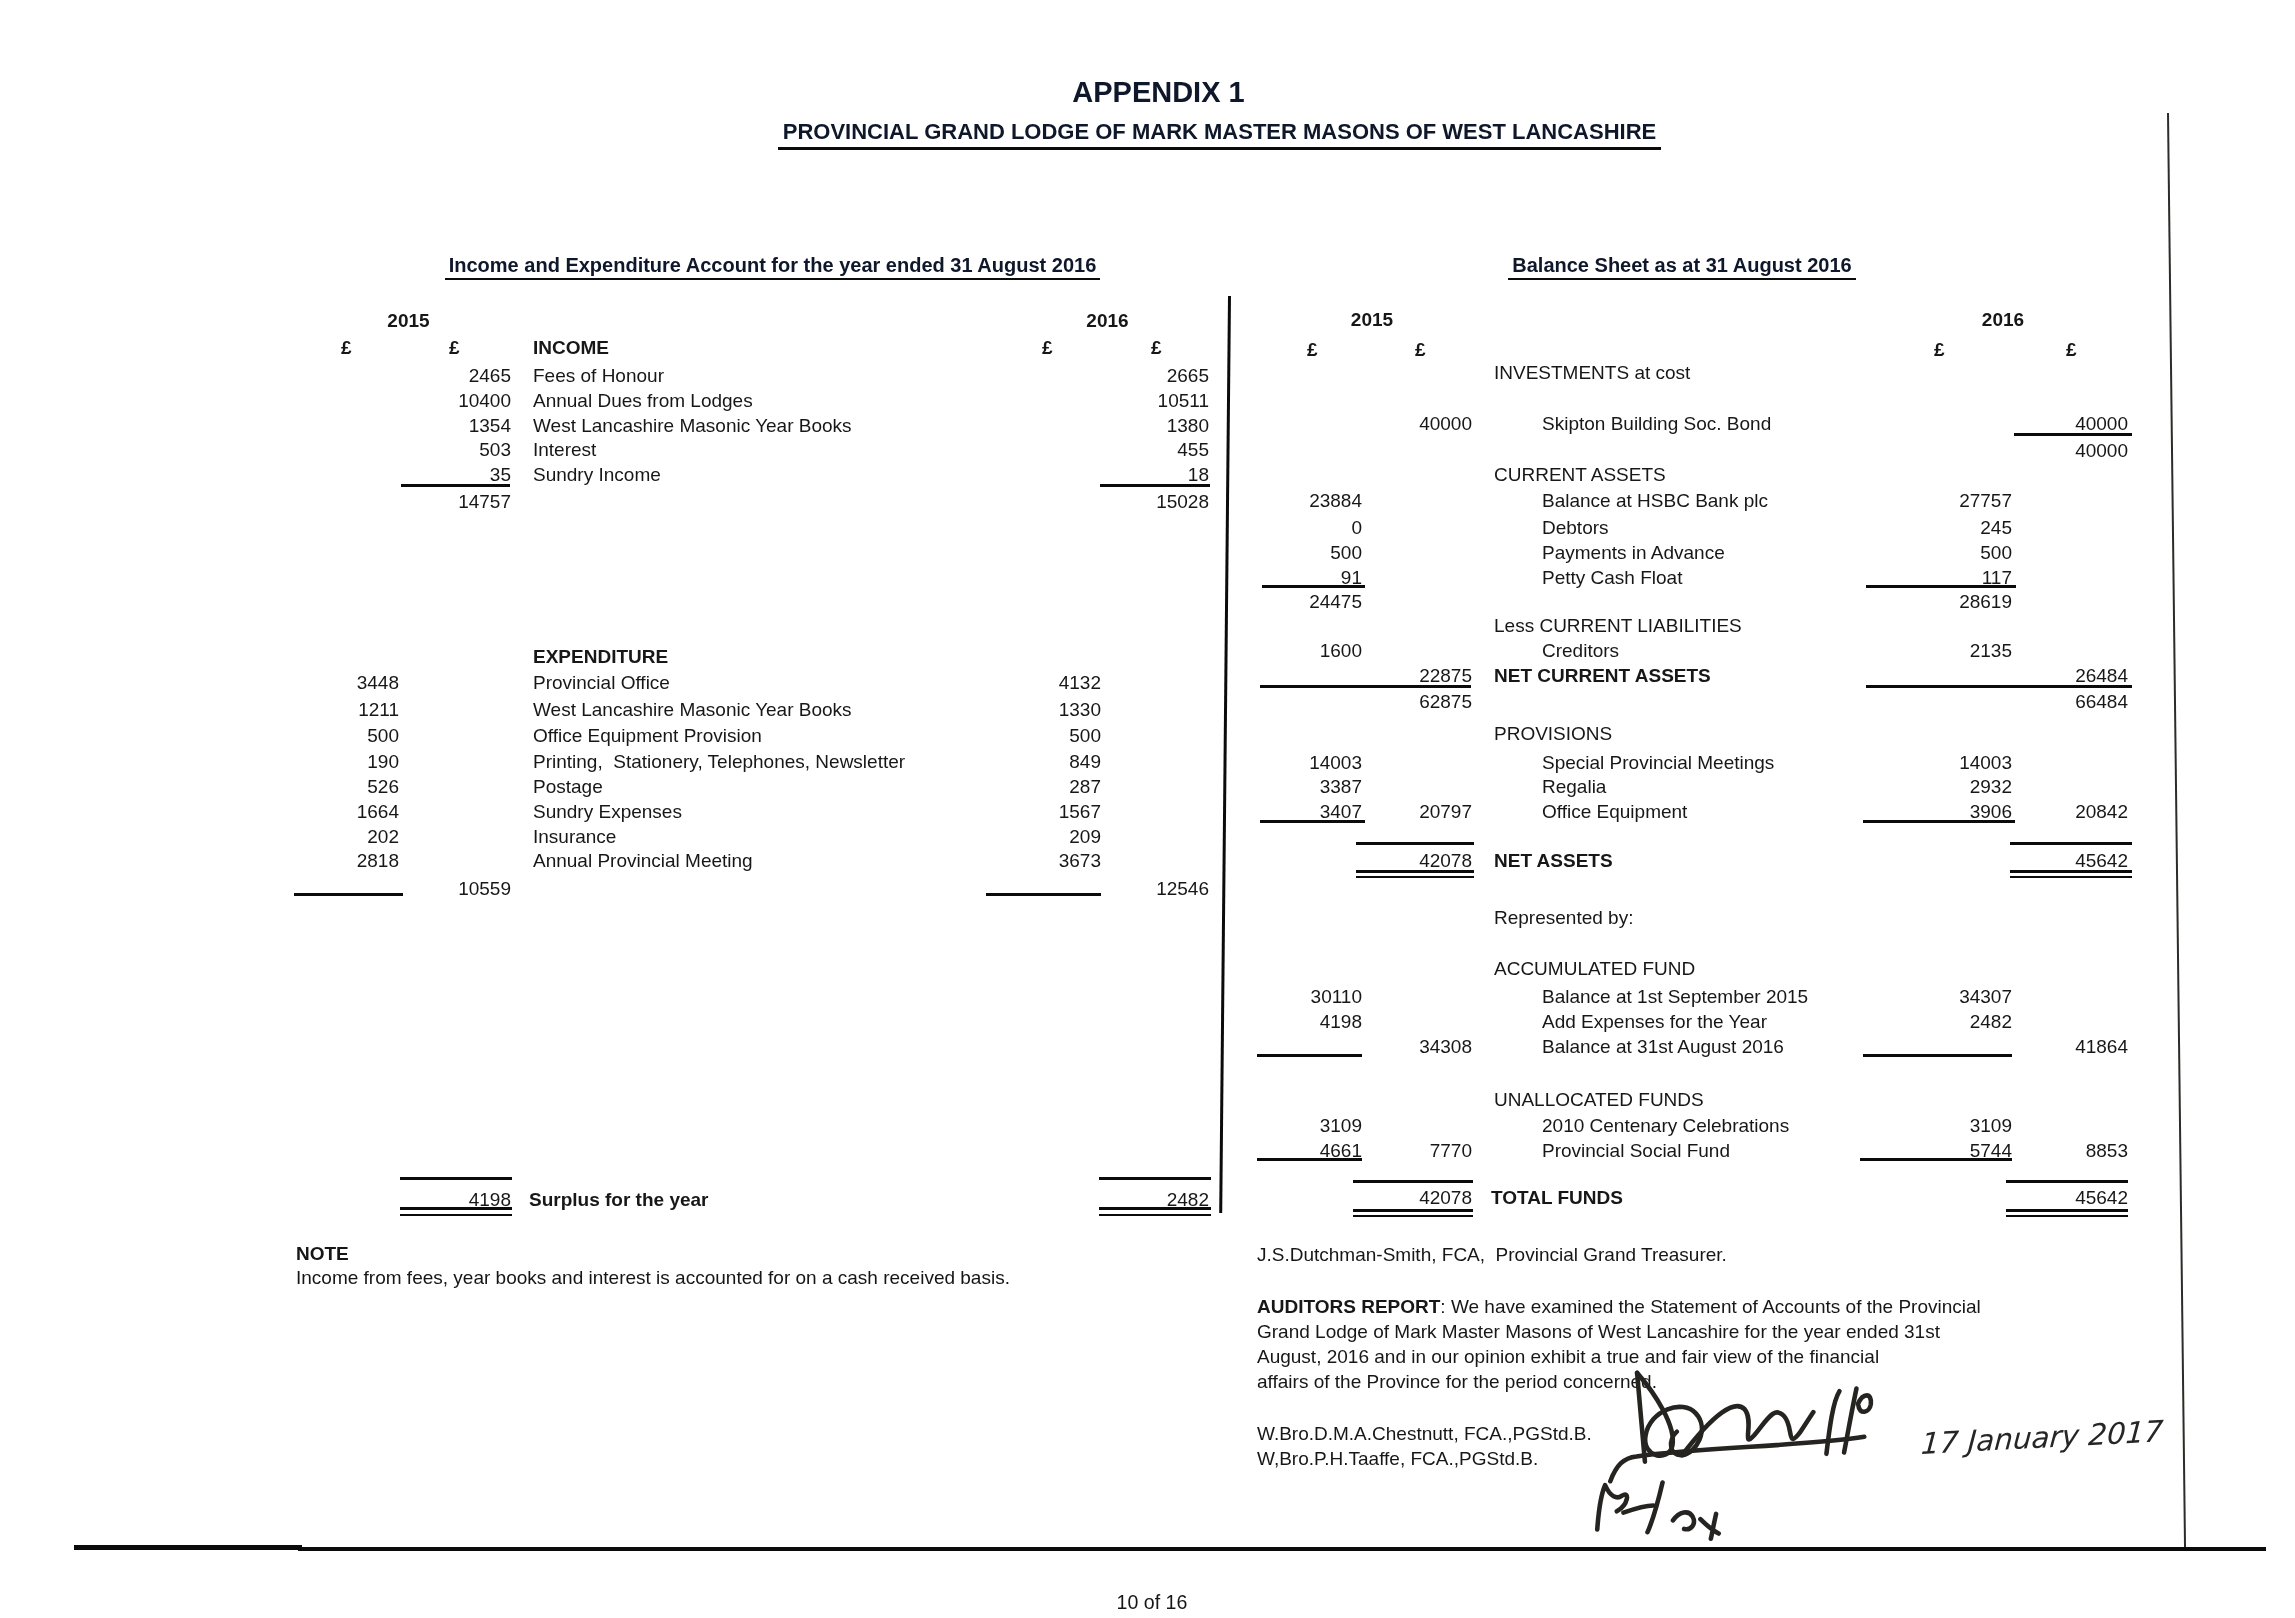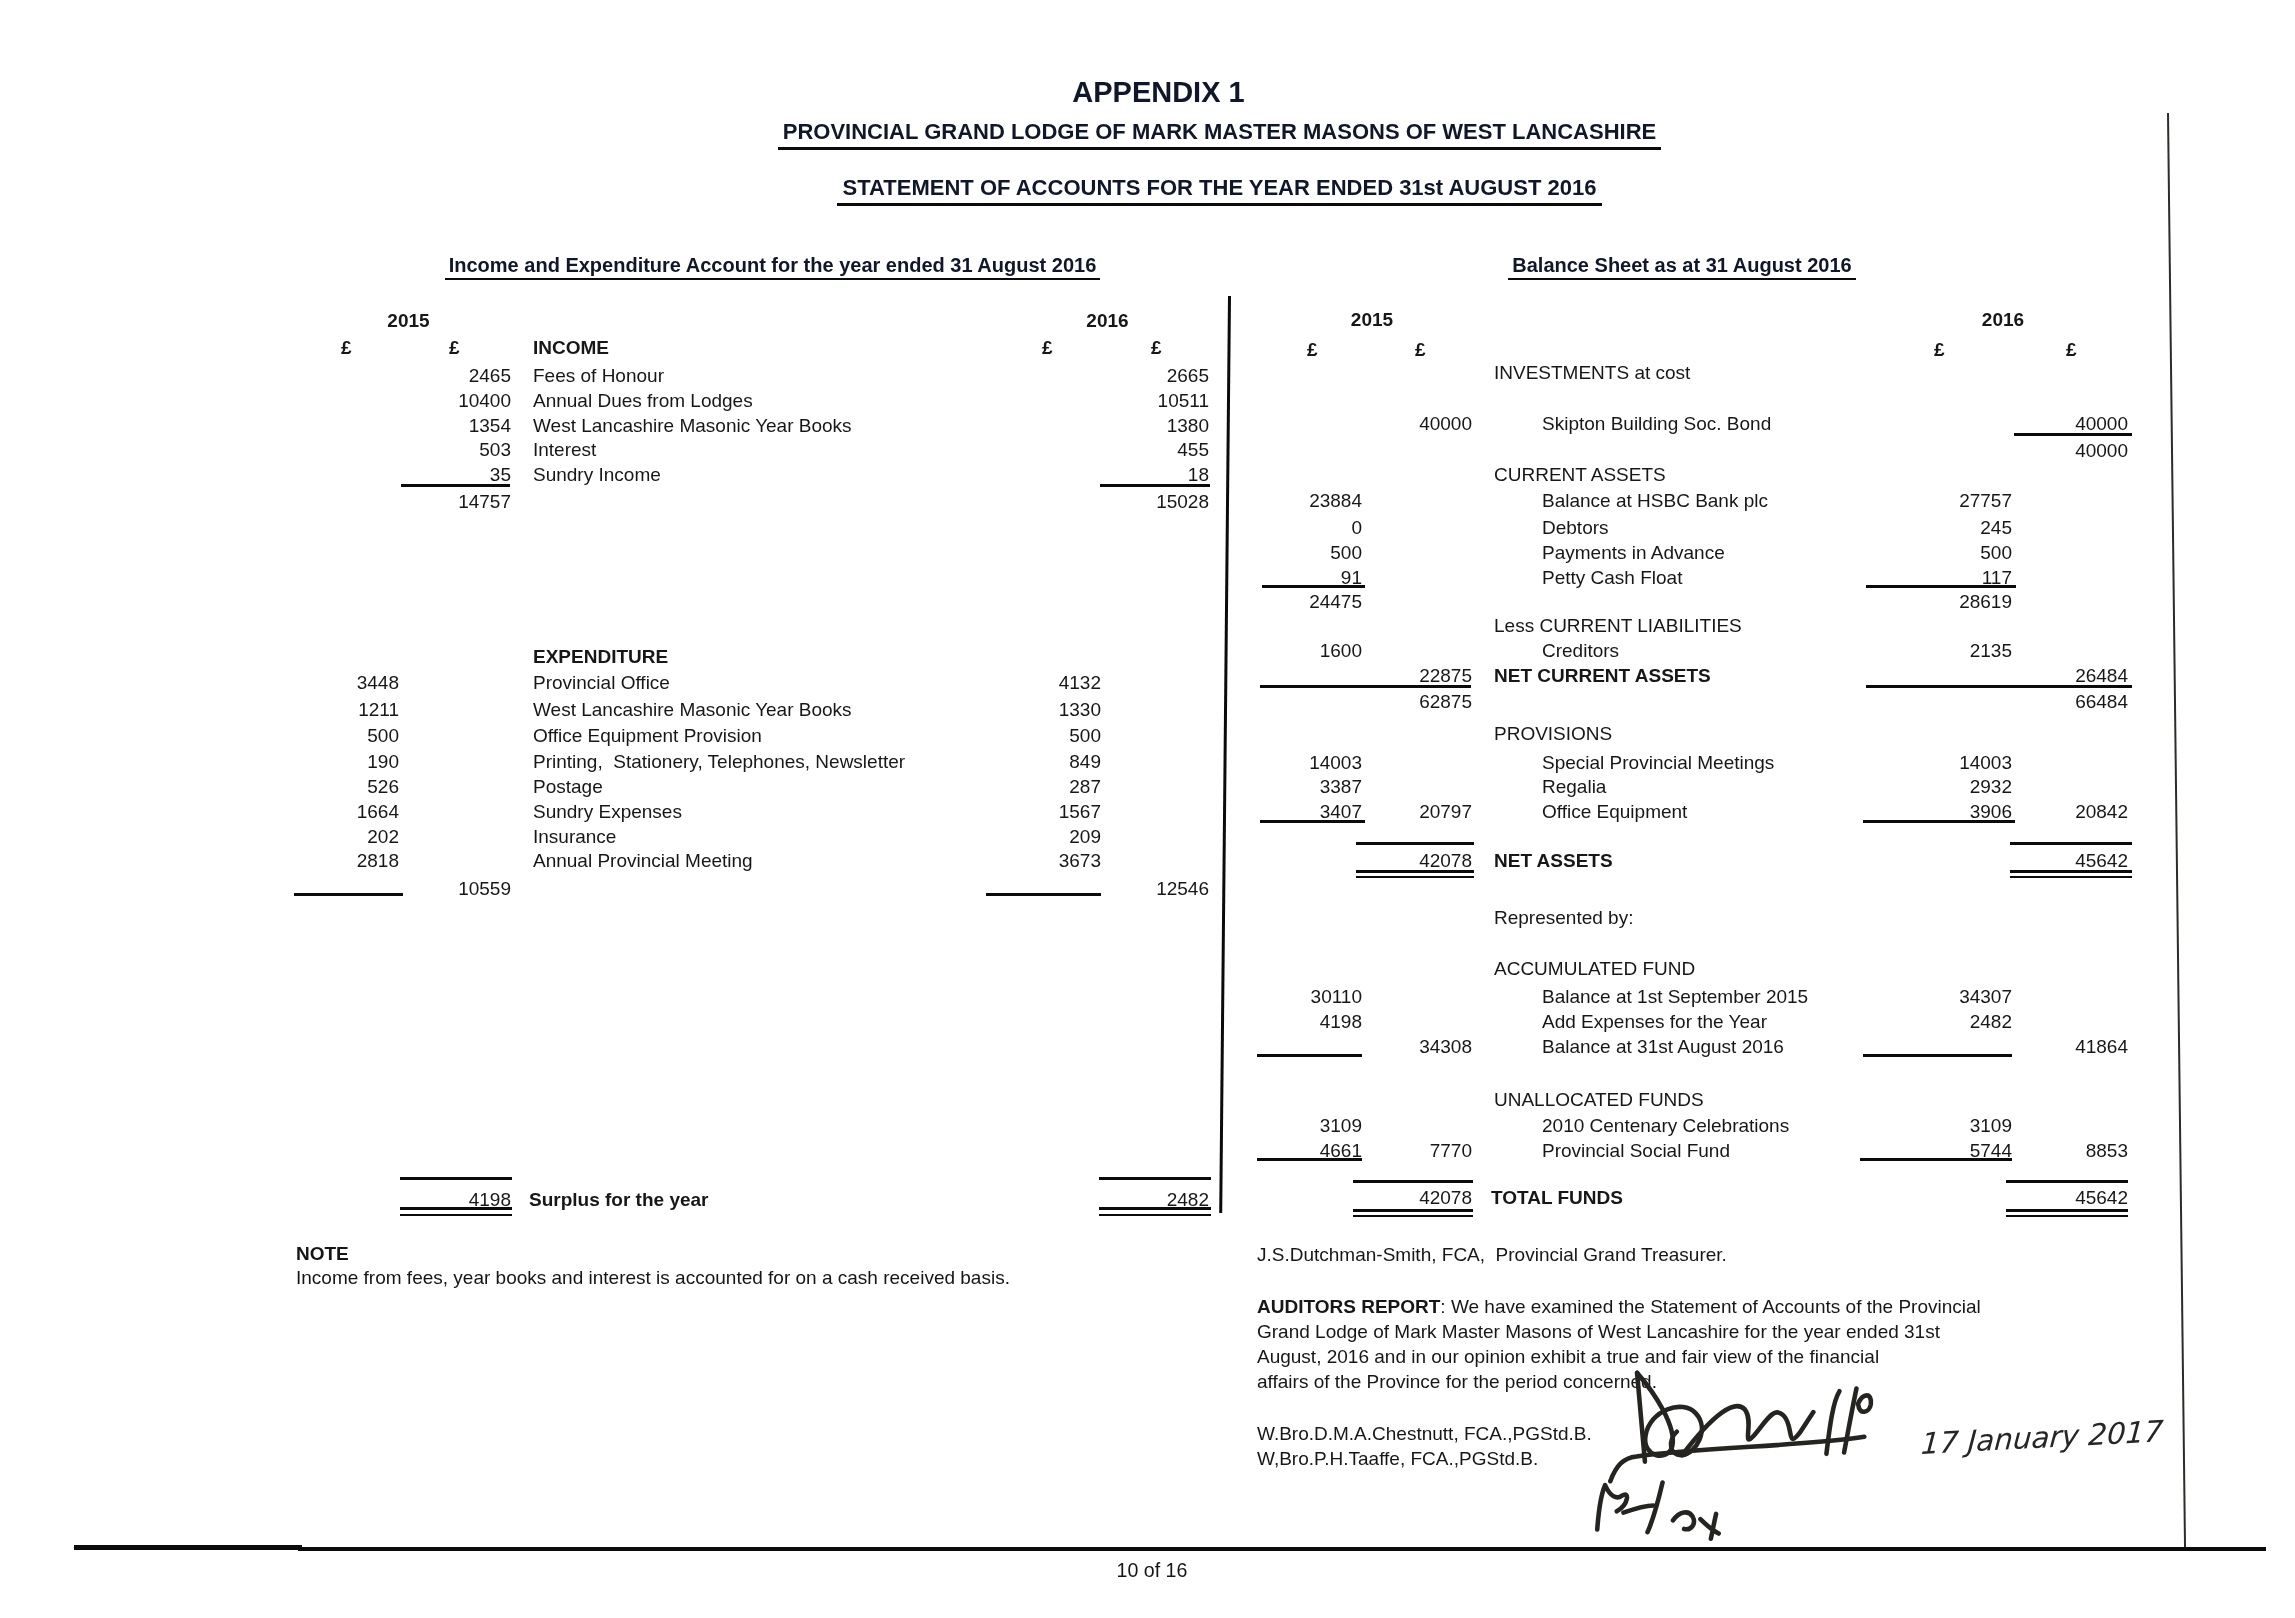--- a/index.html
+++ b/index.html
@@ -24,21 +24,20 @@
             font-family:"DejaVu Sans",sans-serif;color:#262626;transform:rotate(-3deg) skewX(-7deg);}
   .footer-text{font-size:19px;line-height:24px;color:#171717;white-space:pre;}
 </style>
 </head>
 <body>
 
 <div class="page">
 
   <div class="title" style="left:995px;top:76px;width:327px;font-size:29px;">APPENDIX 1</div>
   <div class="title" style="left:722px;top:119px;width:995px;font-size:22px;"><span class="uline">PROVINCIAL GRAND LODGE OF MARK MASTER MASONS OF WEST LANCASHIRE</span></div>
-  <div class="title" style="left:722px;top:175px;width:995px;font-size:22px;"><span class="uline">STATEMENT OF ACCOUNTS FOR THE YEAR ENDED 31st AUGUST 2016</span></div>
 
   <div>
     <div class="title" style="left:393px;top:254px;width:759px;font-size:20px;"><span class="uline2">Income and Expenditure Account for the year ended 31 August 2016</span></div>
 
     <div class="r" style="top:309px">
       <span class="cell b ctr" style="left:366px;width:85px">2015</span>
       <span class="cell b ctr" style="left:1065px;width:85px">2016</span>
     </div>
 
     <div class="r" style="top:336px">
@@ -346,15 +345,15 @@
     </svg>
 
     <div class="sig-date">17 January 2017</div>
   </div>
 
   <div class="rule" style="left:1228px;top:296px;width:2.6px;height:917px;transform:rotate(0.55deg);transform-origin:top left;"></div>
   <div class="grayline" style="left:2167px;top:113px;width:2px;height:1434px;transform:rotate(-0.68deg);transform-origin:top left;"></div>
   <div class="rule" style="left:74px;top:1545px;width:228px;height:4.6px"></div>
   <div class="rule" style="left:298px;top:1547px;width:1968px;height:3.9px"></div>
 
-  <div class="abs ctr" style="left:1098px;top:1559px;width:108px;font-size:19.6px">10 of 16</div>
+  <div class="abs ctr" style="left:1098px;top:1591px;width:108px;font-size:19.6px">10 of 16</div>
 </div>
 
 
 </body></html>

